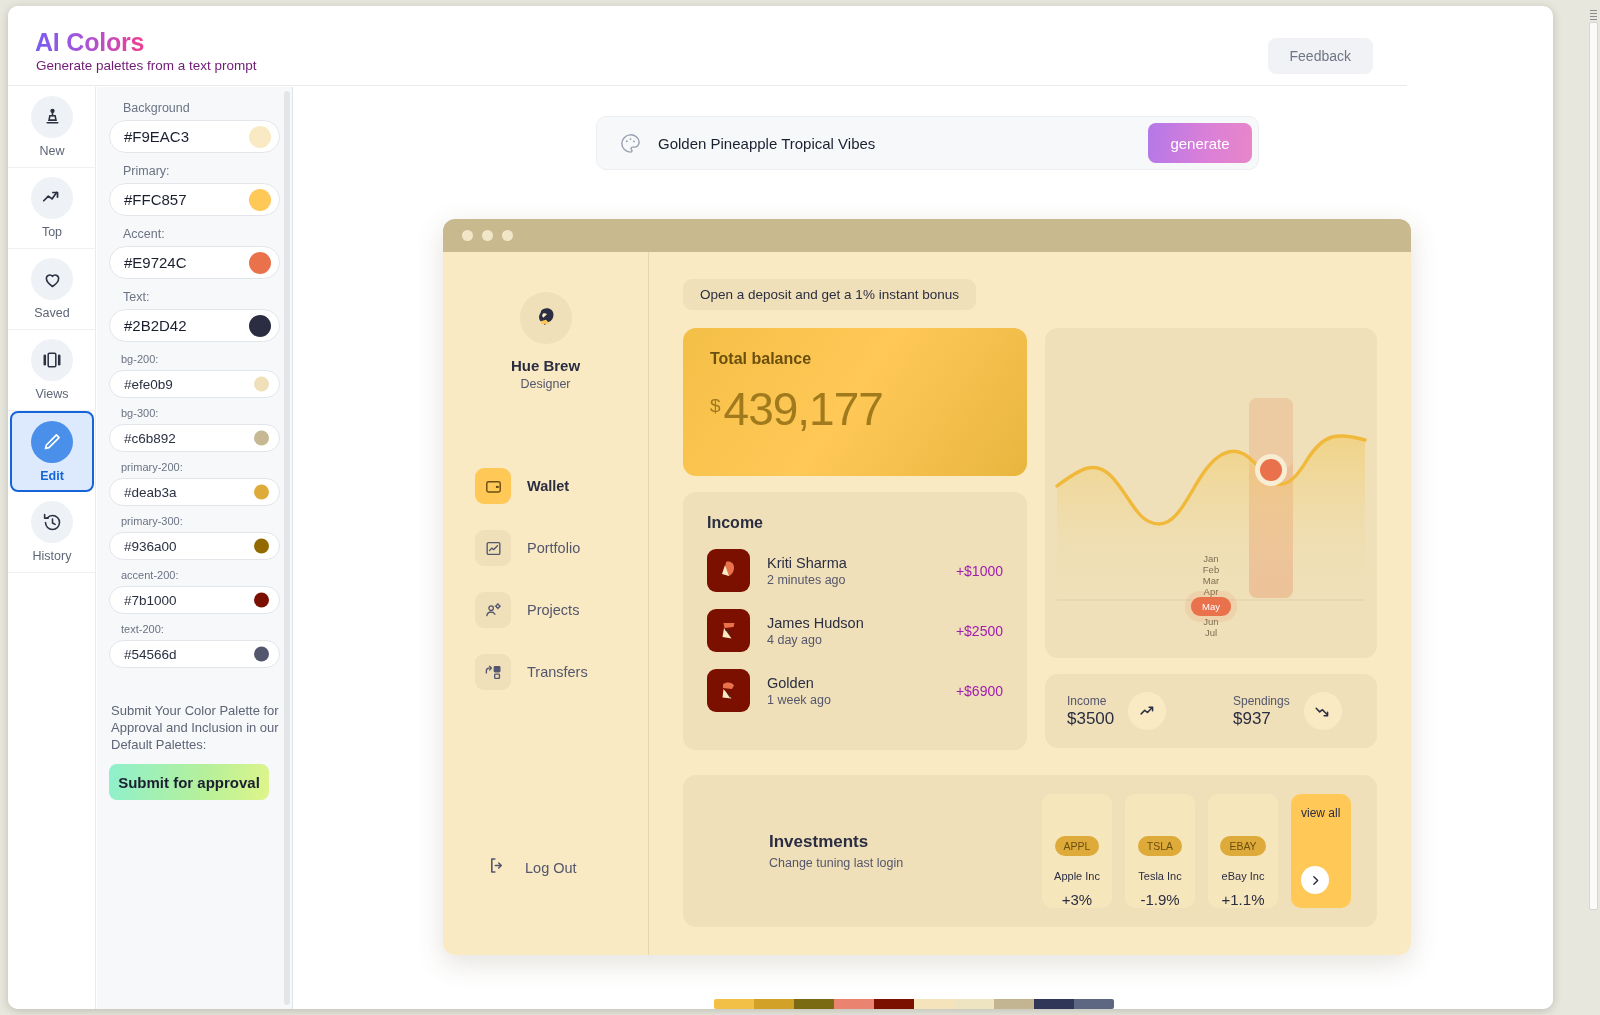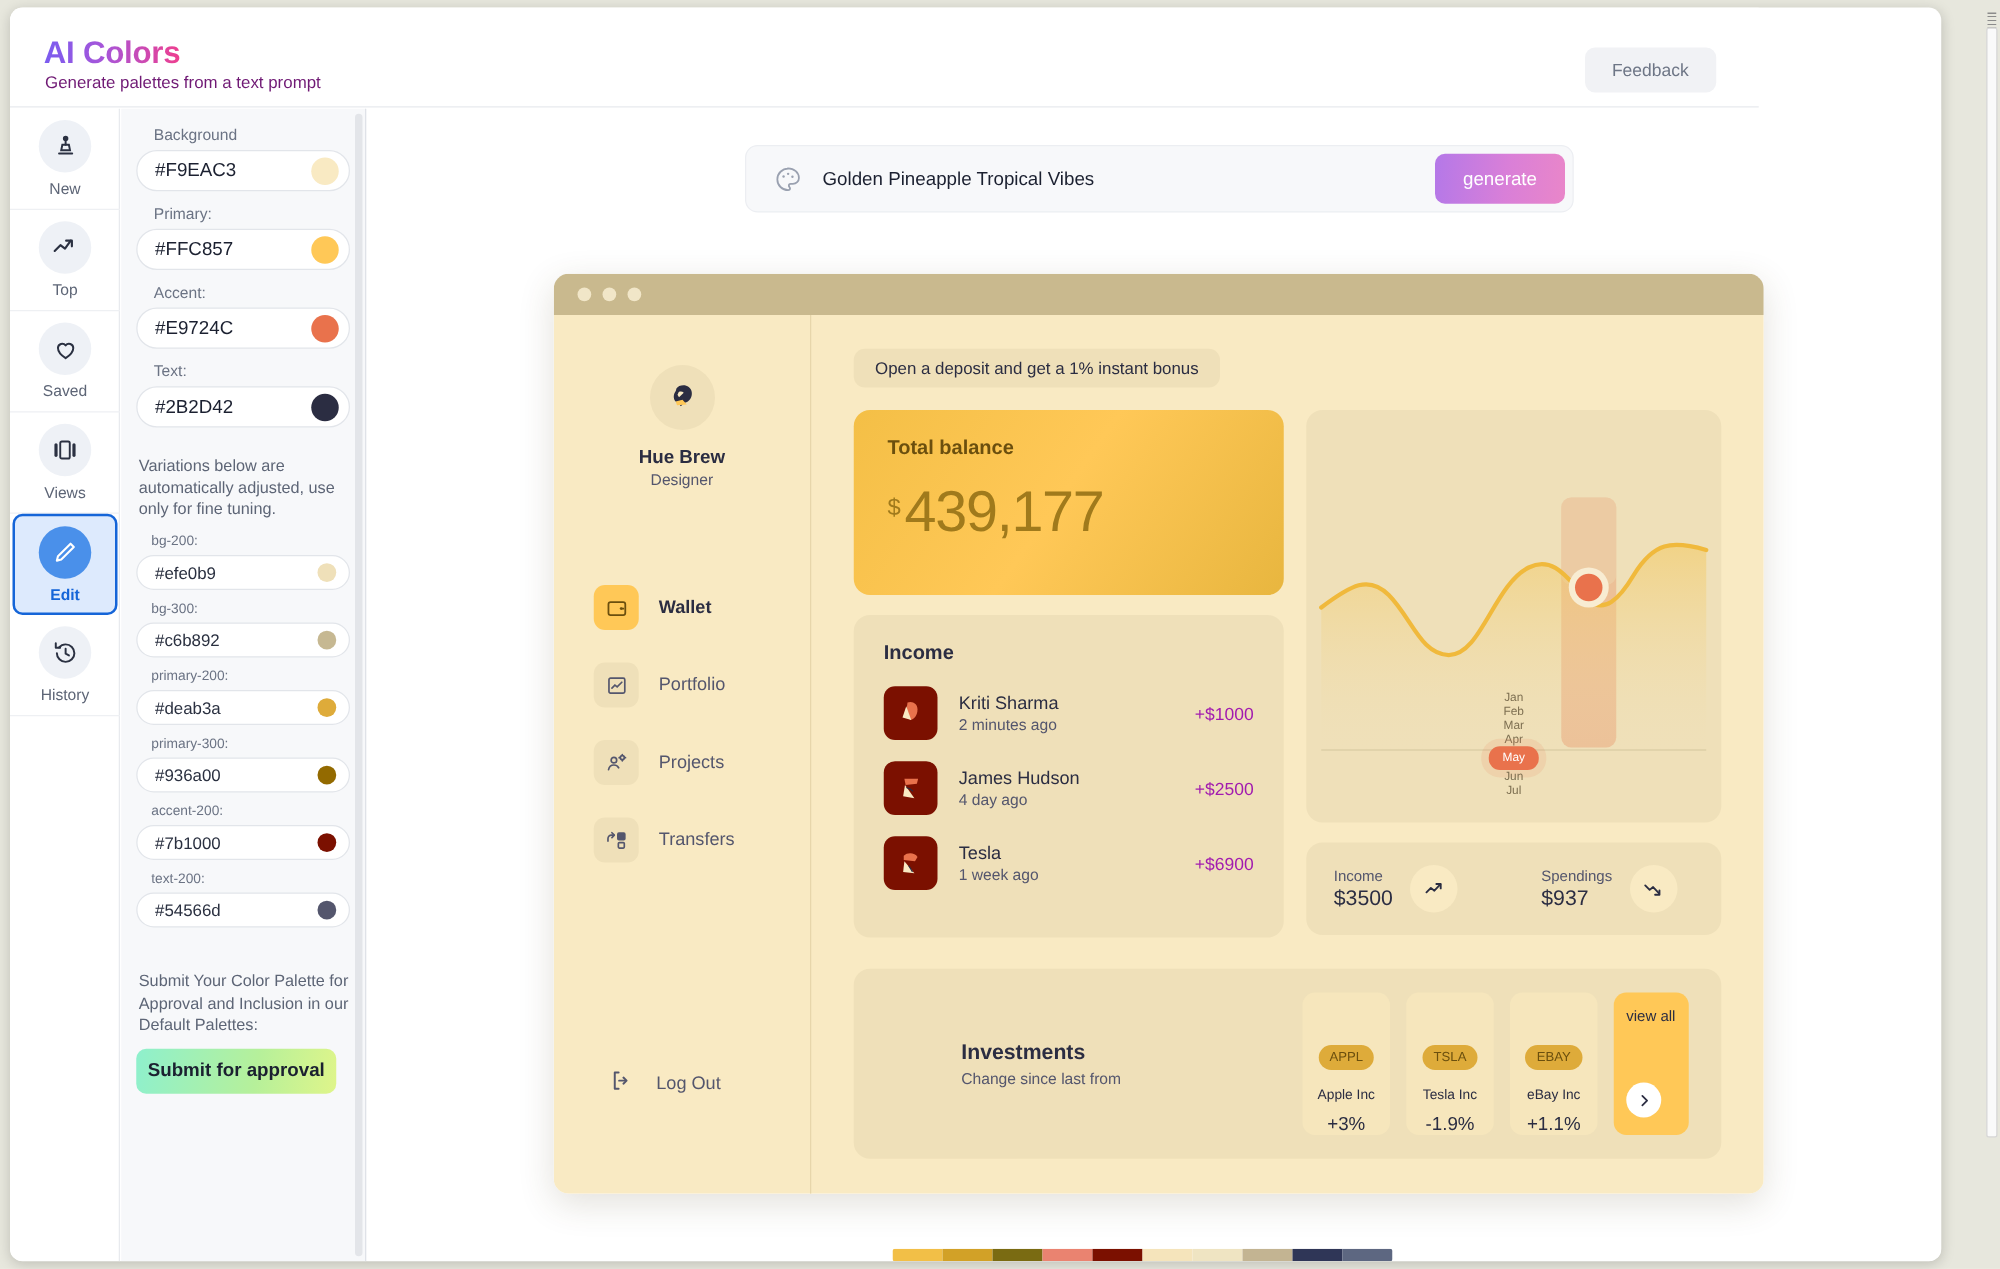--- a/index.html
+++ b/index.html
@@ -477,21 +477,20 @@
         <span class="swatch-dot" style="background:#e9724c"></span>
       </div>
 
       <div class="field-label">Text:</div>
       <div class="swatch-row">
         <span class="swatch-hex">#2B2D42</span>
         <span class="swatch-dot" style="background:#2b2d42"></span>
       </div>
     </div>
 
-    <div class="variations-note">Variations below are automatically adjusted, use only for fine tuning.</div>
 
     <div>
       <div class="field-label small">bg-200:</div>
       <div class="swatch-row small">
         <span class="swatch-hex">#efe0b9</span>
         <span class="swatch-dot" style="background:#efe0b9"></span>
       </div>
 
       <div class="field-label small">bg-300:</div>
       <div class="swatch-row small">
@@ -670,21 +669,21 @@
 
                 <div class="income-row">
                   <span class="income-av">
                     <svg width="30" height="30" viewBox="0 0 30 30">
                       <path d="M9 8.5c3-3 9-2.5 11 1l-2 3.5-9-1-0-3.5z" fill="#e9724c"></path>
                       <path d="M9.5 13l-1 8.5 9 1-8-9.5z" fill="#f9eac3"></path>
                       <path d="M13 16.5l3 5" stroke="#2b2d42" stroke-width="0.9" fill="none"></path>
                     </svg>
                   </span>
                   <span class="income-info">
-                    <span class="income-name" style="display:block">Tesla</span>
+                    <span class="income-name" style="display:block">Golden</span>
                     <span class="income-time" style="display:block">1 week ago</span>
                   </span>
                   <span class="income-amt">+$6900</span>
                 </div>
               </div>
             </div>
 
             <div class="m-col-right">
               <div class="chart-card">
                 <svg class="chart-svg" width="332" height="330" viewBox="0 0 332 330">
@@ -745,21 +744,21 @@
                 </div>
               </div>
             </div>
 
           </div>
 
           
           <div class="invest-card">
             <div class="invest-titles">
               <div class="invest-title">Investments</div>
-              <div class="invest-sub">Change since last from</div>
+              <div class="invest-sub">Change tuning last login</div>
             </div>
 
             <div class="stock-card">
               <span class="stock-badge">APPL</span>
               <span class="stock-name">Apple Inc</span>
               <span class="stock-change">+3%</span>
             </div>
 
             <div class="stock-card">
               <span class="stock-badge">TSLA</span>

